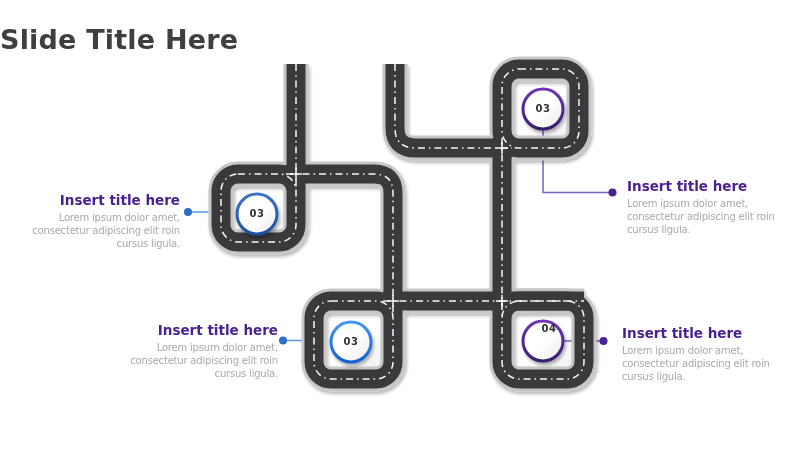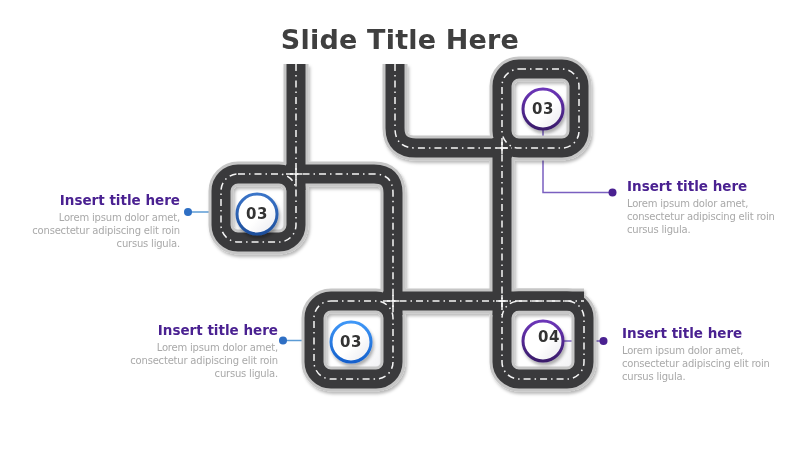--- a/index.html
+++ b/index.html
@@ -2,31 +2,31 @@
 <html><head>
 <meta charset="utf-8">
 <style>
   html,body{margin:0;padding:0;background:#ffffff;}
   .slide{
     position:relative;width:800px;height:450px;background:#ffffff;overflow:hidden;
     font-family:"DejaVu Sans","Liberation Sans",sans-serif;
   }
   .slide-title{
     position:absolute;top:24px;left:0;width:100%;margin:0;
-    text-align:center;font-size:27px;font-weight:bold;color:#3f3f3f;letter-spacing:0.2px;
+    font-size:27px;font-weight:bold;color:#3f3f3f;letter-spacing:0.2px;
   }
   .diagram-svg{position:absolute;left:0;top:0;}
   .num{
     position:absolute;width:44px;height:18px;line-height:18px;text-align:center;
-    font-size:15px;font-weight:bold;color:#333333;letter-spacing:0.5px;
+    font-size:10px;font-weight:bold;color:#333333;letter-spacing:0.5px;
   }
   .num-1{left:235px;top:205px;}
   .num-2{left:329px;top:333px;}
   .num-3{left:521px;top:100px;}
-  .num-4{left:521px;top:328px;padding-left:6px;}
+  .num-4{left:521px;top:320px;padding-left:6px;}
   .tb{position:absolute;width:185px;}
   .tb-right{text-align:right;}
   .tb-left{text-align:left;}
   .tb-title{font-size:13.5px;font-weight:bold;color:#4a2191;margin:0 0 3px 0;}
   .tb-line{font-size:10px;line-height:13px;color:#a9a9a9;letter-spacing:-0.2px;}
   .tb-1{right:620px;top:192px;}
   .tb-2{right:522px;top:322px;}
   .tb-3{left:627px;top:178px;}
   .tb-4{left:622px;top:325px;}
 </style>

